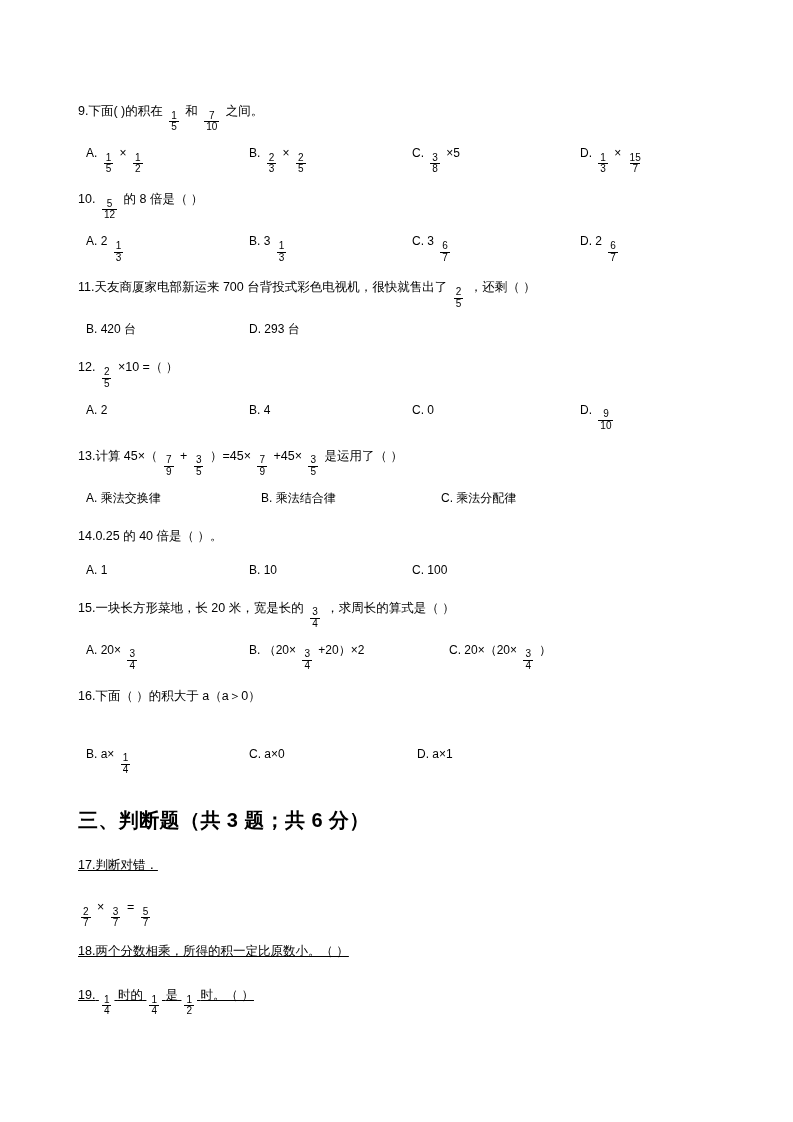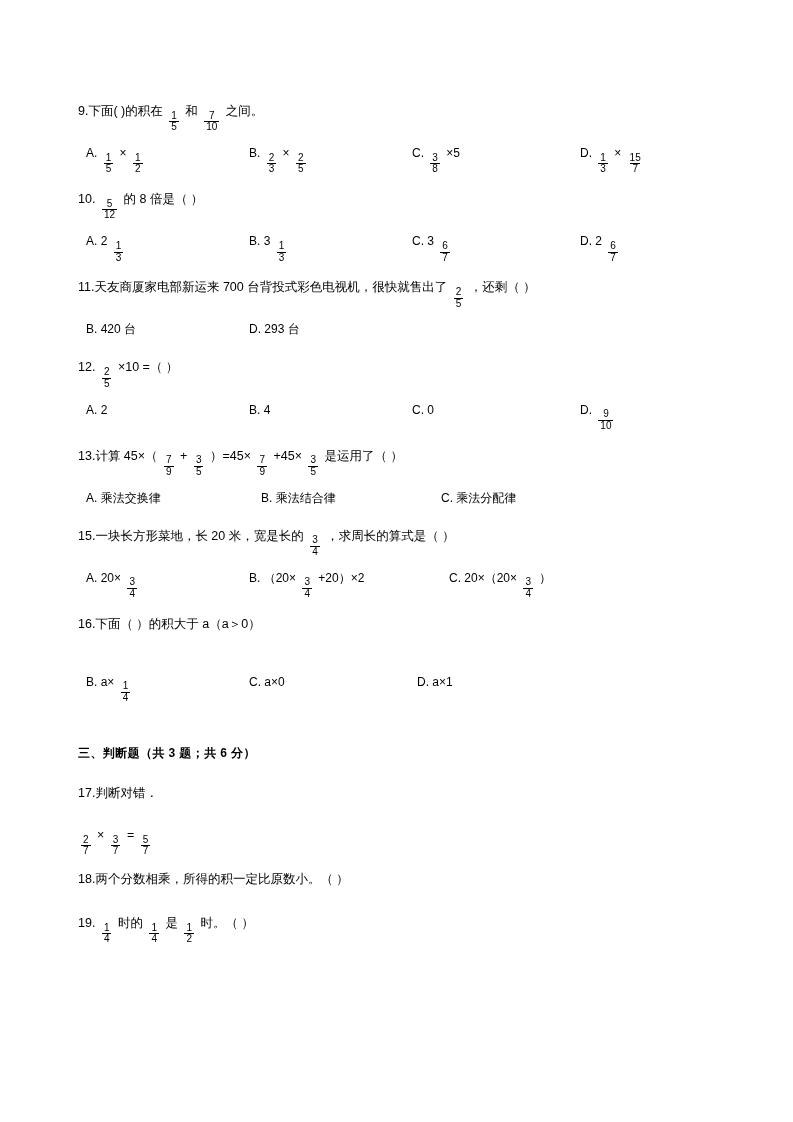--- a/index.html
+++ b/index.html
@@ -61,29 +61,30 @@
   }
   .frac .num {
     padding: 0 2px;
   }
   .frac .den {
     border-top: 1px solid #000;
     padding: 0 2px;
   }
 
   .section-title {
-    font-size: 12px;
+    font-size: 20px;
     font-weight: bold;
-    margin-top: 40px;
+    margin-top: 30px;
     margin-bottom: 16px;
     letter-spacing: 0.4px;
   }
   .plain {
     font-size: 12.5px;
     line-height: 30px;
+    text-decoration: underline;
   }
   .eqline {
     font-size: 12.5px;
     line-height: 34px;
     margin-top: 10px;
     margin-bottom: 6px;
   }
   .spacer-24 { height: 24px; }
 </style>
 </head>
@@ -257,20 +258,28 @@
         </span>
         <span>是运用了（    ）</span>
       </div>
       <div class="opts">
         <div class="opt" style="width:175px">A. 乘法交换律</div>
         <div class="opt" style="width:180px">B. 乘法结合律</div>
         <div class="opt">C. 乘法分配律</div>
       </div>
     </div>
 
+    <div class="q">
+      <div class="qline">14.0.25 的 40 倍是（    ）。</div>
+      <div class="opts">
+        <div class="opt" style="width:163px">A. 1</div>
+        <div class="opt" style="width:163px">B. 10</div>
+        <div class="opt">C. 100</div>
+      </div>
+    </div>
 
     <div class="q">
       <div class="qline">
         <span>15.一块长方形菜地，长 20 米，宽是长的</span>
         <span class="frac">
           <span class="num">3</span>
           <span class="den">4</span>
         </span>
         <span>，求周长的算式是（    ）</span>
       </div>

